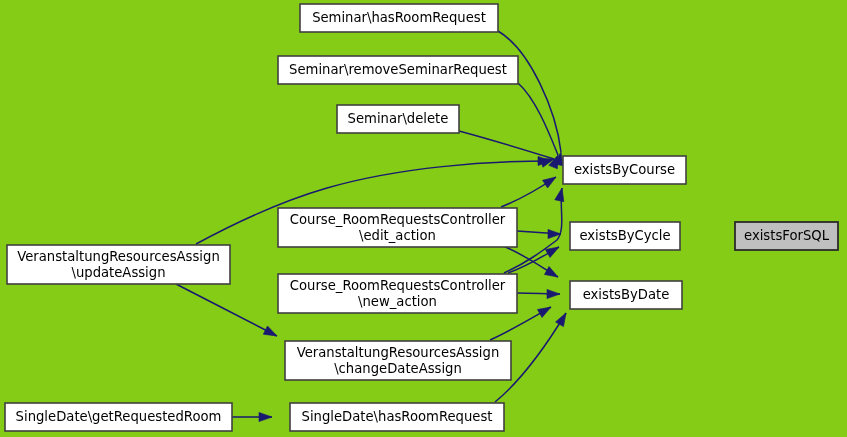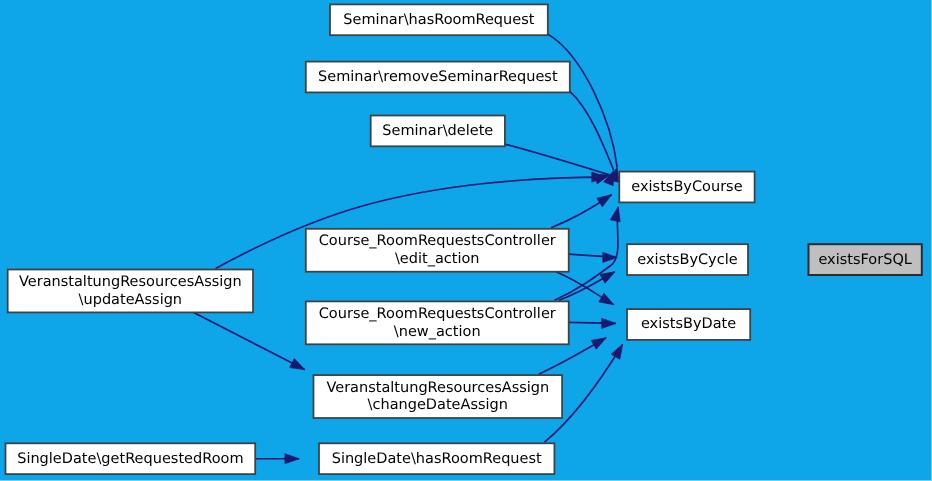--- a/index.html
+++ b/index.html
@@ -10,21 +10,21 @@
   body {
     font-family: "DejaVu Sans", "Liberation Sans", sans-serif;
     width: 847px;
     height: 437px;
     overflow: hidden;
   }
   #graph-canvas {
     position: relative;
     width: 847px;
     height: 437px;
-    background: #0ea5e9;
+    background: #84cc16;
   }
   svg.graph-svg {
     position: absolute;
     top: 0;
     left: 0;
     width: 847px;
     height: 437px;
   }
   .node-box {
     fill: #ffffff;

